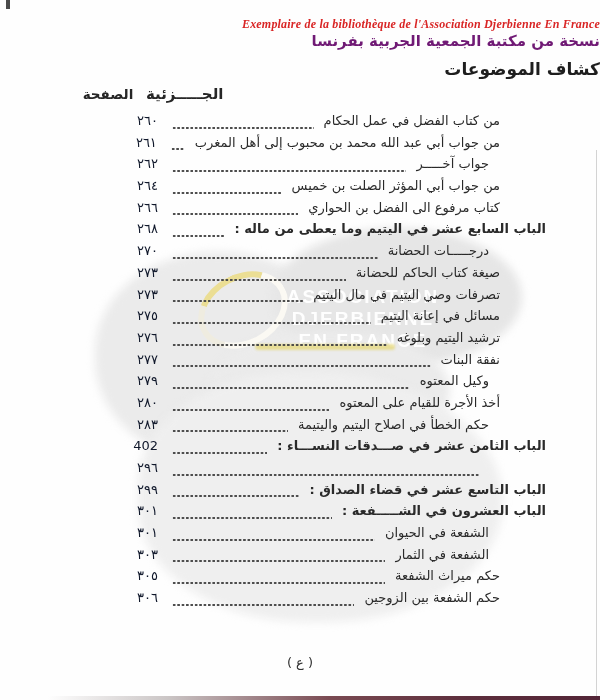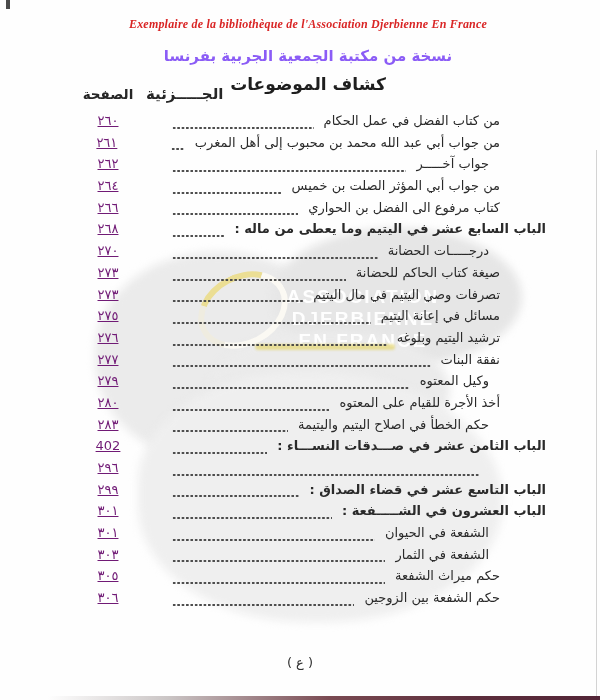--- a/index.html
+++ b/index.html
@@ -34,28 +34,28 @@
 
   
   .corner-mark { position:absolute; left:6px; top:0; width:4px; height:9px; background:#4a4a4a; z-index:3; }
   .right-edge  { position:absolute; right:3px; top:150px; bottom:4px; width:1px; background:rgba(175,175,175,.55); z-index:3; }
   .bottom-edge {
     position:absolute; left:0; right:0; bottom:0; height:4px; z-index:3;
     background:linear-gradient(to right, rgba(150,140,140,0) 8%, rgba(160,150,150,.55) 28%, #7a4a52 55%, #5d2e3c 78%, #532537 100%);
   }
 
   
-  #header { position:absolute; top:17px; left:16px; right:0; text-align:center; z-index:2; }
+  #header { position:absolute; top:17px; left:16px; right:0; text-align:right; z-index:2; }
   .stamp-fr {
     font-family:"Liberation Serif", serif; font-style:italic; font-weight:bold;
     font-size:12px; line-height:14px; color:#d92525; letter-spacing:.2px;
   }
   .stamp-ar {
     direction:rtl; font-weight:bold; font-size:15px; line-height:19px;
-    color:#8b5cf6; margin-top:16px;
+    color:#701a75; margin-top:1px;
   }
   .doc-title {
     direction:rtl; font-weight:bold; font-size:17px; line-height:22px;
     color:#1e1e1e; margin-top:7px;
   }
 
   
   #col-headers {
     position:absolute; top:85px; left:58px; right:54px; z-index:2;
     display:flex; direction:rtl; align-items:baseline; font-weight:bold;
@@ -69,21 +69,21 @@
   .row.bold .entry-title { font-weight:bold; font-size:13px; }
   .row.indent-1 { padding-right:46px; }
   .row.indent-2 { padding-right:57px; }
   .entry-title { flex:0 0 auto; white-space:nowrap; color:#2a2a2a; }
   .dots {
     flex:1 1 auto; min-width:14px; height:4px; align-self:flex-end;
     margin:0 10px 5px 14px;
     background-image:radial-gradient(circle, #4a4a4a 1px, rgba(0,0,0,0) 1.2px);
     background-size:4.4px 4px; background-repeat:repeat-x; background-position:left bottom;
   }
-  .entry-page { flex:0 0 100px; text-align:center; font-size:13px; color:#701a75; direction:ltr;text-decoration:underline; }
+  .entry-page { flex:0 0 100px; text-align:right; font-size:13px; color:#0f172a; direction:ltr; }
 
   
   #footer {
     position:absolute; bottom:30px; left:0; right:0; text-align:center;
     font-size:13px; letter-spacing:2px; color:#333; z-index:2; direction:rtl;
   }
 </style>
 </head>
 <body>
 

